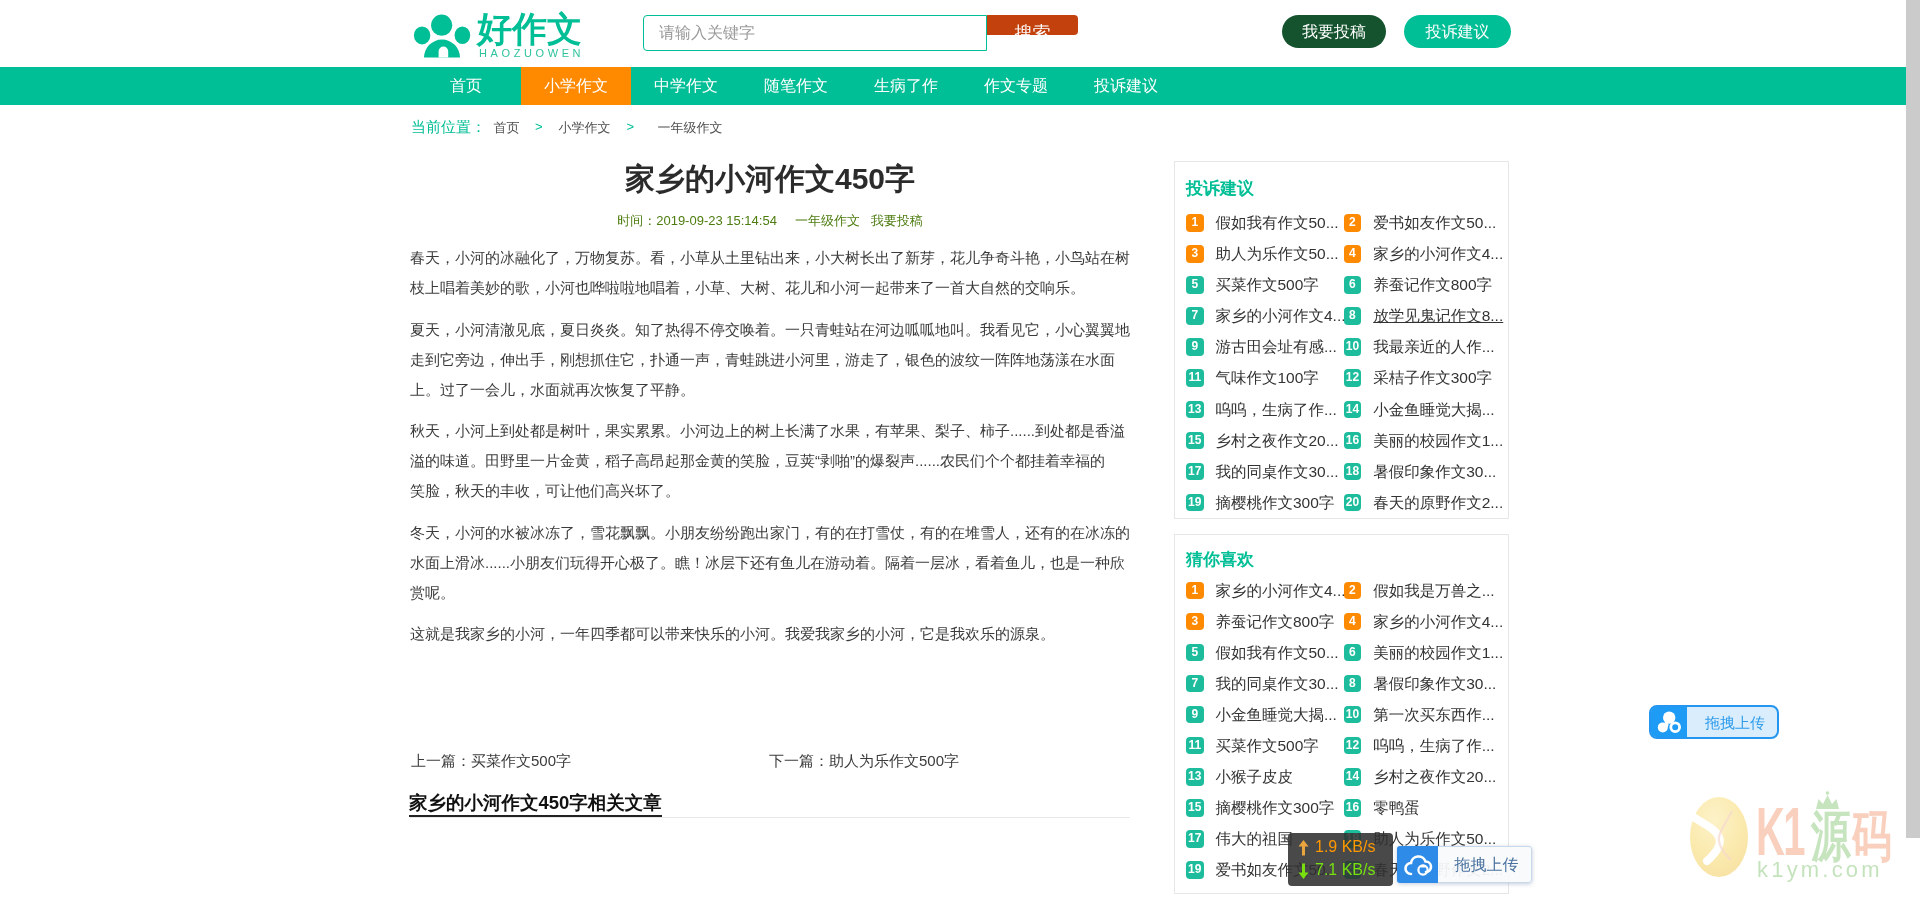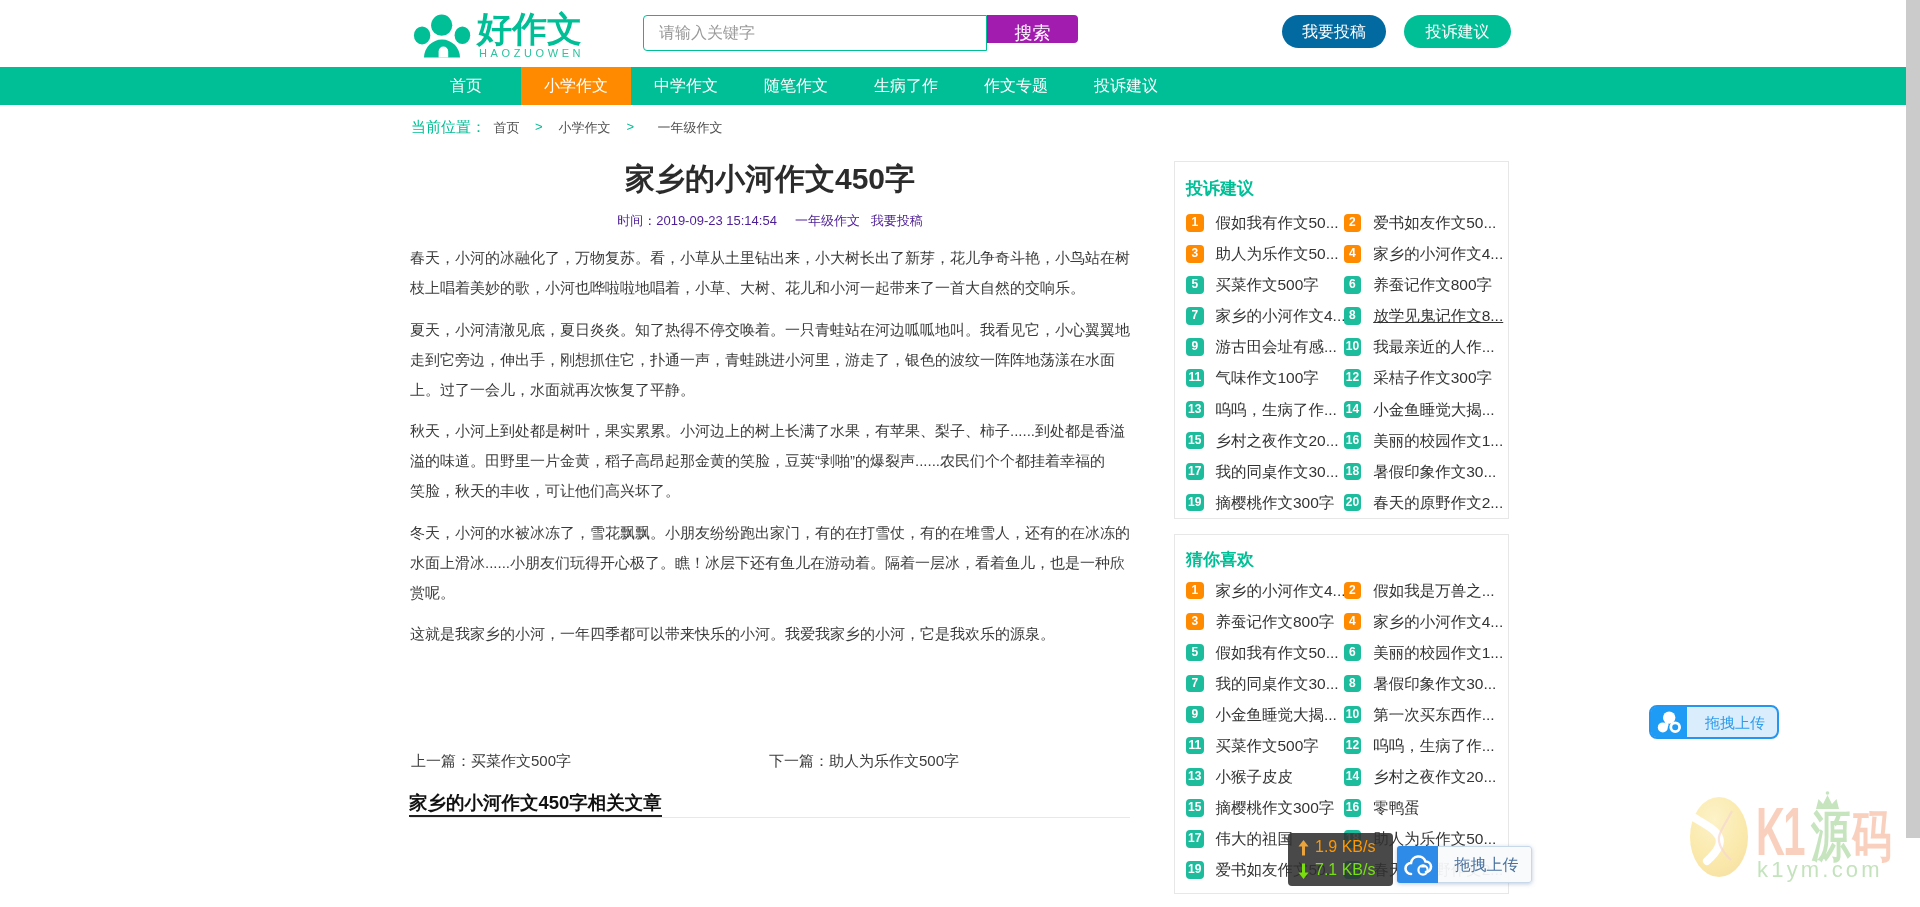--- a/index.html
+++ b/index.html
@@ -20,23 +20,23 @@
   <path d="M14 49.6 A18 18 0 0 1 50 49.6 Z" fill="#00be95"></path>
   <path d="M28.6 49.6 L28.6 43.4 A4.8 4.8 0 0 1 38.2 43.4 L38.2 49.6 Z" fill="#ffffff"></path>
 </svg>
 </div>
 <div class="abs" style="left:477px;top:12px;width:110px;font-family:'Liberation Serif',serif;font-size:35px;font-weight:bold;color:#00be95;line-height:35px;white-space:nowrap;">好作文</div>
 <div class="abs" style="left:479px;top:46.5px;font-size:11px;color:#2ec29e;letter-spacing:3.6px;white-space:nowrap;">HAOZUOWEN</div>
 
 <div class="abs" style="left:643px;top:15px;width:344px;height:36px;border:1px solid #00be95;border-radius:4px 0 0 4px;background:#fff;">
   <span style="position:absolute;left:15px;top:0;line-height:34px;font-size:16px;color:#9a9a9a;">请输入关键字</span>
 </div>
-<div class="abs" style="left:987px;top:15px;width:91px;height:28px;background:#a21caf;border-radius:0 4px 4px 0;text-align:center;line-height:36px;font-size:18px;color:#fff;">搜索</div>
-
-<div class="abs" style="left:1282px;top:15px;width:104px;height:33px;background:#0369a1;border-radius:17px;text-align:center;line-height:33px;font-size:16px;color:#fff;">我要投稿</div>
+<div class="abs" style="left:987px;top:15px;width:91px;height:20px;background:#c2410c;border-radius:0 4px 4px 0;text-align:center;line-height:36px;font-size:18px;color:#fff;">搜索</div>
+
+<div class="abs" style="left:1282px;top:15px;width:104px;height:33px;background:#14532d;border-radius:17px;text-align:center;line-height:33px;font-size:16px;color:#fff;">我要投稿</div>
 <div class="abs" style="left:1404px;top:15px;width:107px;height:33px;background:#00be95;border-radius:17px;text-align:center;line-height:33px;font-size:16px;color:#fff;">投诉建议</div>
 
 <div class="abs" style="left:0;top:67px;width:1920px;height:38px;background:#00be95;"></div>
 <div class="abs" style="left:411px;top:67px;height:38px;">
   <div class="abs navi" style="left:0px;">首页</div>
   <div class="abs navi" style="left:110px;background:#ff8a00;">小学作文</div>
   <div class="abs navi" style="left:220px;">中学作文</div>
   <div class="abs navi" style="left:330px;">随笔作文</div>
   <div class="abs navi" style="left:440px;">生病了作</div>
   <div class="abs navi" style="left:550px;">作文专题</div>
@@ -49,21 +49,21 @@
 <div class="abs" style="left:411px;top:119px;height:16px;font-size:13px;color:#4f4f4f;white-space:nowrap;">
   <span style="position:absolute;left:0;top:-1px;color:#00be95;font-size:15px;">当前位置：</span>
   <span style="position:absolute;left:82.5px;">首页</span>
   <span style="position:absolute;left:124px;color:#00be95;">&gt;</span>
   <span style="position:absolute;left:147.5px;">小学作文</span>
   <span style="position:absolute;left:215.5px;color:#00be95;">&gt;</span>
   <span style="position:absolute;left:246.5px;">一年级作文</span>
 </div>
 
 <div class="abs" style="left:410px;top:162px;width:720px;text-align:center;font-size:30px;font-weight:bold;color:#2b2b2b;line-height:34px;">家乡的小河作文450字</div>
-<div class="abs" style="left:410px;top:212px;width:720px;text-align:center;font-size:13px;color:#4c1d95;">时间：2019-09-23 15:14:54&nbsp;&nbsp;&nbsp;&nbsp;&nbsp;一年级作文&nbsp;&nbsp;&nbsp;我要投稿</div>
+<div class="abs" style="left:410px;top:212px;width:720px;text-align:center;font-size:13px;color:#4d7c0f;">时间：2019-09-23 15:14:54&nbsp;&nbsp;&nbsp;&nbsp;&nbsp;一年级作文&nbsp;&nbsp;&nbsp;我要投稿</div>
 
 <div class="abs" id="article" style="left:410px;top:243px;width:722px;font-size:15px;color:#3b3b3b;">
   <p>春天，小河的冰融化了，万物复苏。看，小草从土里钻出来，小大树长出了新芽，花儿争奇斗艳，小鸟站在树<br>枝上唱着美妙的歌，小河也哗啦啦地唱着，小草、大树、花儿和小河一起带来了一首大自然的交响乐。</p>
   <p>夏天，小河清澈见底，夏日炎炎。知了热得不停交唤着。一只青蛙站在河边呱呱地叫。我看见它，小心翼翼地<br>走到它旁边，伸出手，刚想抓住它，扑通一声，青蛙跳进小河里，游走了，银色的波纹一阵阵地荡漾在水面<br>上。过了一会儿，水面就再次恢复了平静。</p>
   <p>秋天，小河上到处都是树叶，果实累累。小河边上的树上长满了水果，有苹果、梨子、柿子......到处都是香溢<br>溢的味道。田野里一片金黄，稻子高昂起那金黄的笑脸，豆荚“剥啪”的爆裂声......农民们个个都挂着幸福的<br>笑脸，秋天的丰收，可让他们高兴坏了。</p>
   <p>冬天，小河的水被冰冻了，雪花飘飘。小朋友纷纷跑出家门，有的在打雪仗，有的在堆雪人，还有的在冰冻的<br>水面上滑冰......小朋友们玩得开心极了。瞧！冰层下还有鱼儿在游动着。隔着一层冰，看着鱼儿，也是一种欣<br>赏呢。</p>
   <p>这就是我家乡的小河，一年四季都可以带来快乐的小河。我爱我家乡的小河，它是我欢乐的源泉。</p>
 </div>
 <style>
  #article p { line-height:30px; margin:0 0 11.5px 0; white-space:nowrap; }

